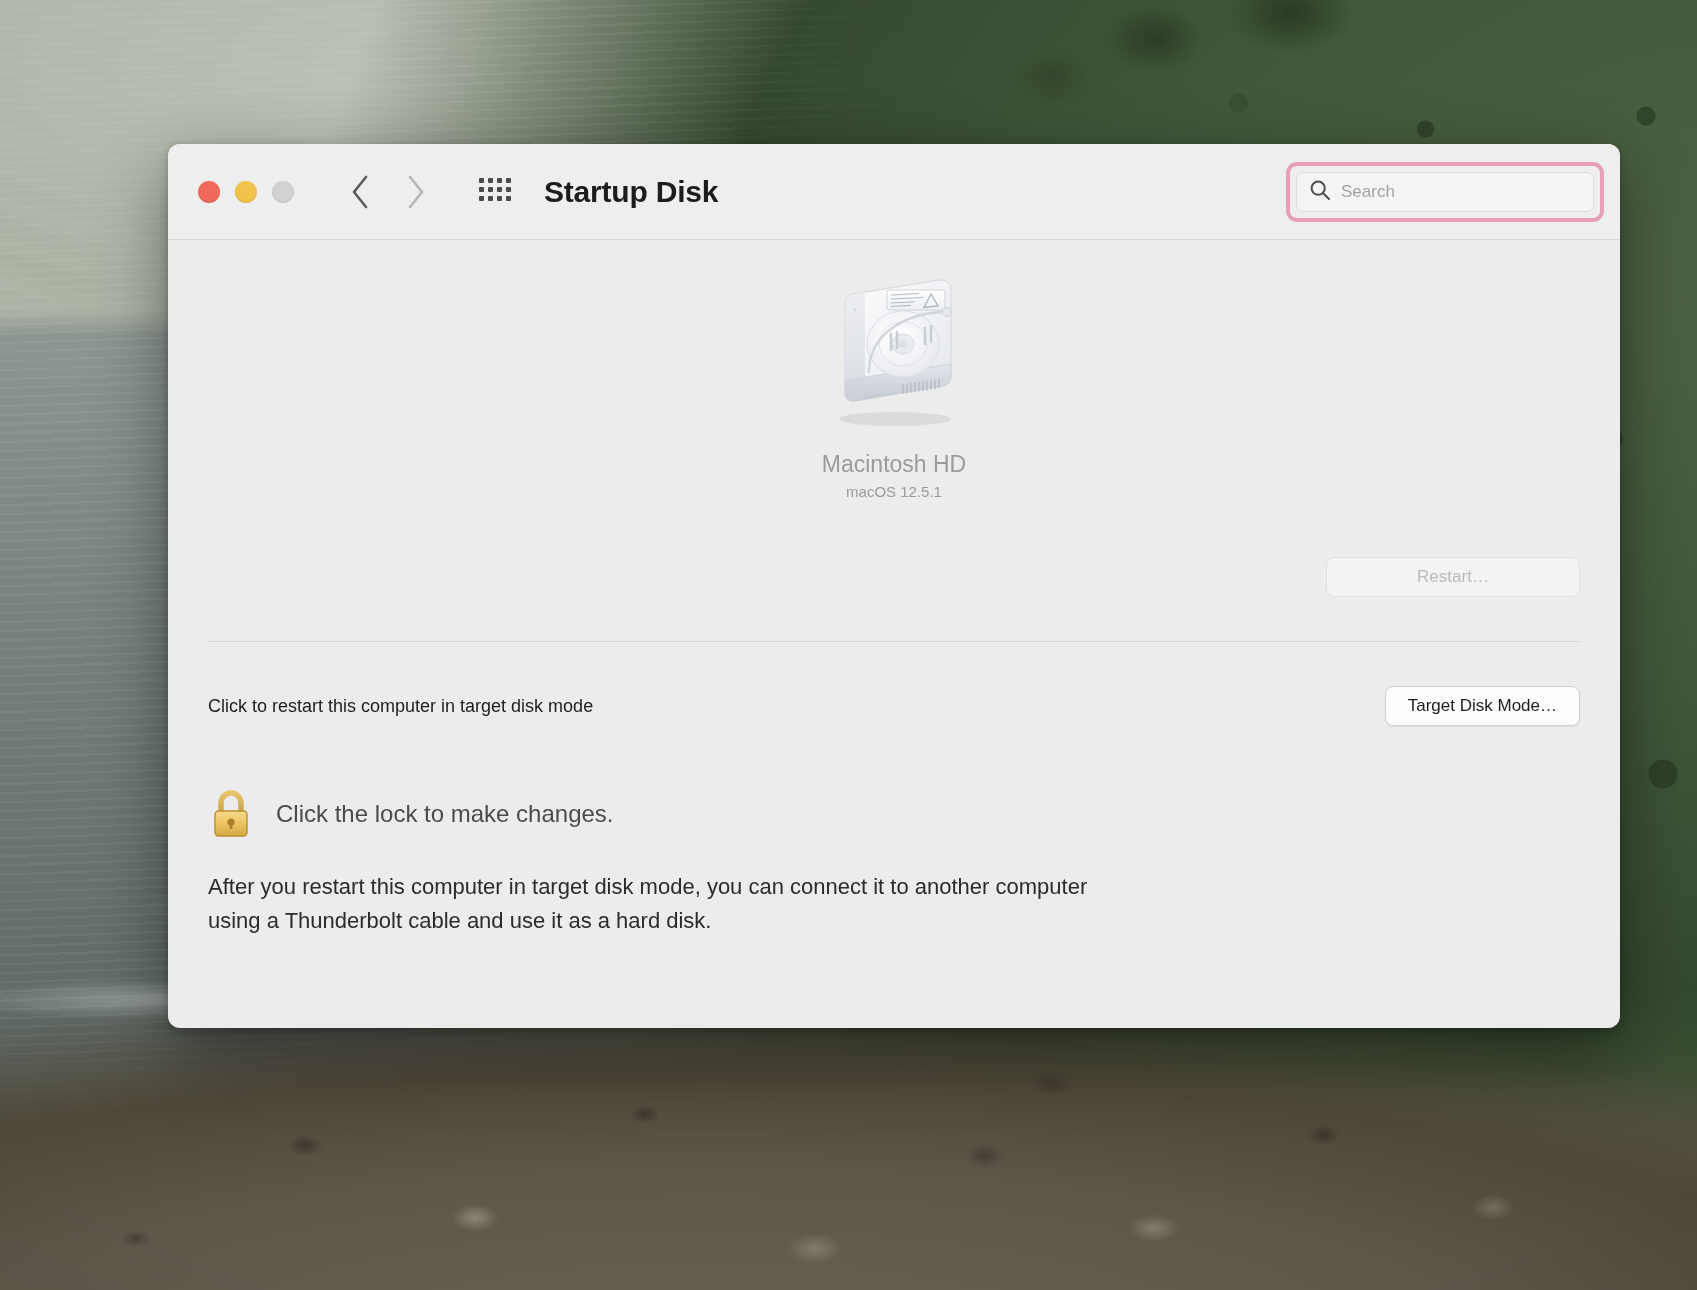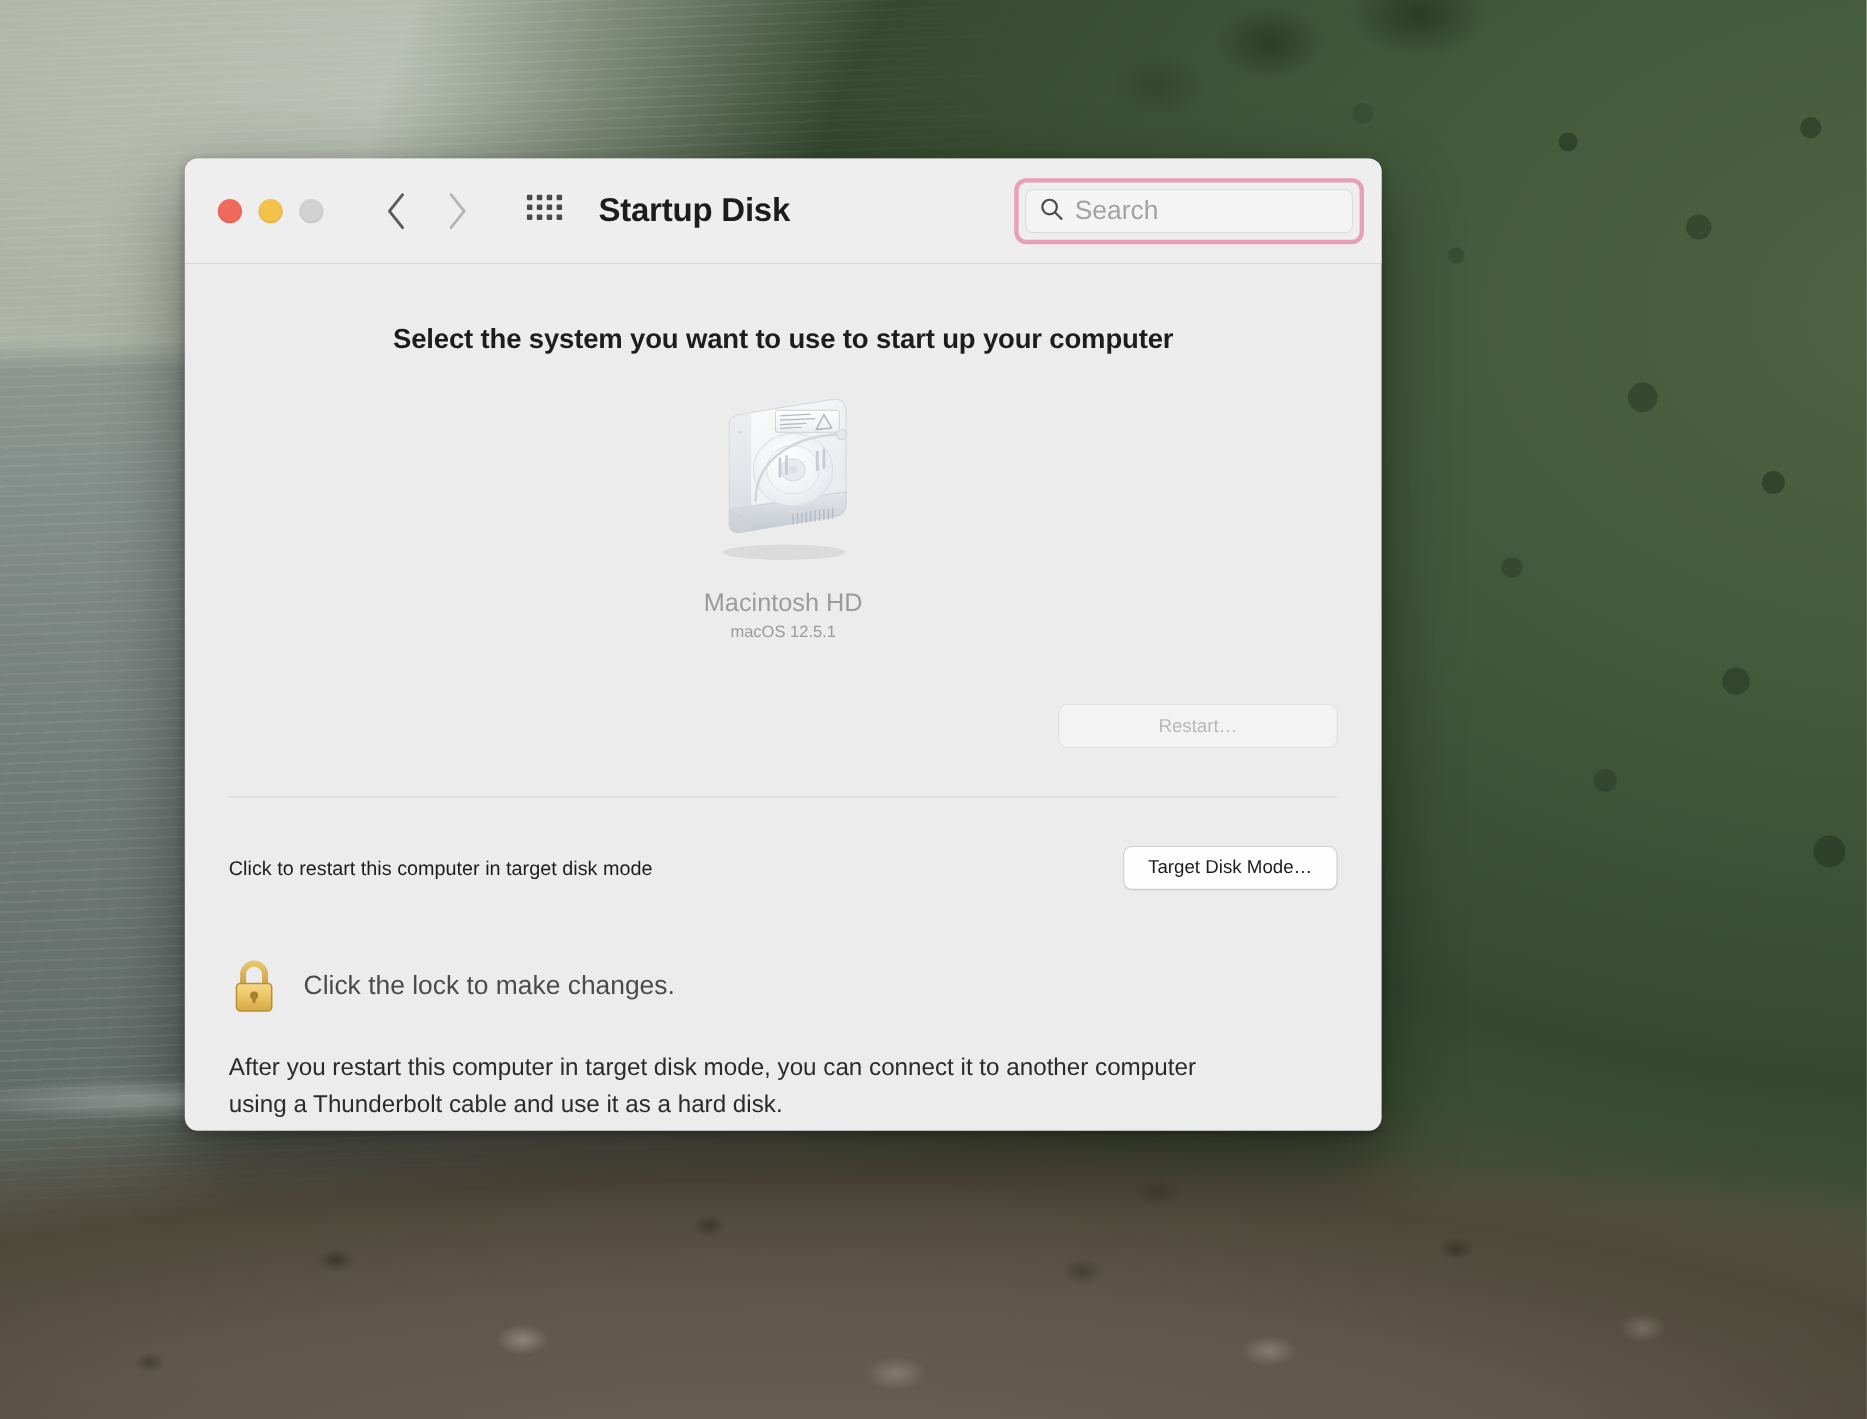--- a/index.html
+++ b/index.html
@@ -102,21 +102,21 @@
   }
   .wp-vignette {
     background: radial-gradient(130% 110% at 50% 45%, rgba(0,0,0,0) 55%, rgba(0,0,0,.16) 100%);
   }
 
   
   #prefs-window {
     position: absolute;
     left: 168px;
     top: 144px;
-    width: 1088px;
+    width: 1452px;
     height: 884px;
     background: #ececec;
     border-radius: 12px;
     box-shadow: 0 26px 70px rgba(0,0,0,.42), 0 3px 10px rgba(0,0,0,.25);
     overflow: hidden;
     display: flex;
     flex-direction: column;
   }
 
   
@@ -175,21 +175,21 @@
     display: flex;
     align-items: center;
     padding: 0 12px;
     gap: 10px;
   }
   #search-input {
     border: 0;
     outline: 0;
     background: transparent;
     font-family: "Liberation Sans", sans-serif;
-    font-size: 24px;
+    font-size: 17px;
     color: #3a3a3a;
     width: 100%;
   }
   #search-input::placeholder { color: #a2a2a2; }
 
   
   #content {
     flex: 1 1 auto;
     padding: 0 40px;
     display: flex;
@@ -365,21 +365,20 @@
             <path d="M14.2 14.2 L20 20" stroke="#4d4d4d" stroke-width="2" stroke-linecap="round"></path>
           </svg>
         </span>
         <input id="search-input" type="text" value="" placeholder="Search" style="">
       </div>
       <div id="search-highlight"></div>
     </div>
 
     <div id="content">
 
-      <div id="section-heading">Select the system you want to use to start up your computer</div>
 
       <div id="disk-area">
         <div id="disk-item">
           <span class="disk-icon">
             <svg width="150" height="166" viewBox="0 0 150 166">
               <defs>
                 <linearGradient id="gBodyTop" x1="0" y1="0" x2="1" y2="1">
                   <stop offset="0%" stop-color="#fdfdfd"></stop>
                   <stop offset="45%" stop-color="#f2f3f5"></stop>
                   <stop offset="100%" stop-color="#e4e6ea"></stop>

